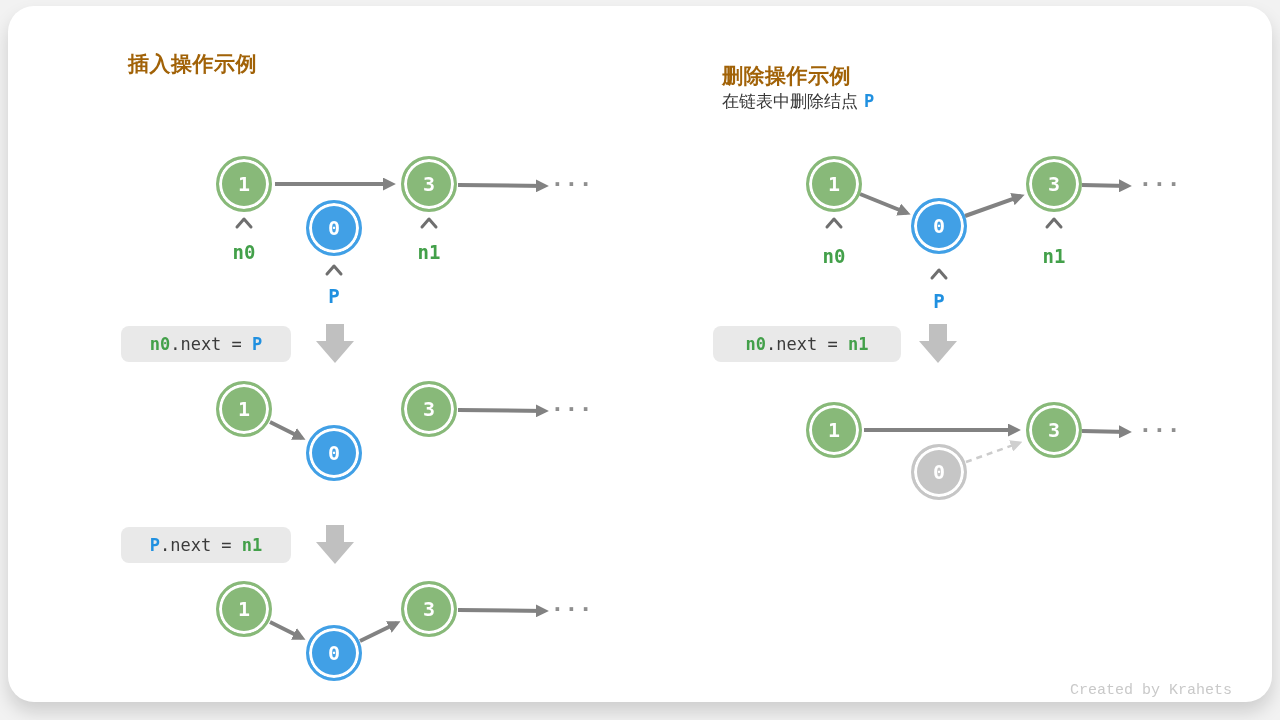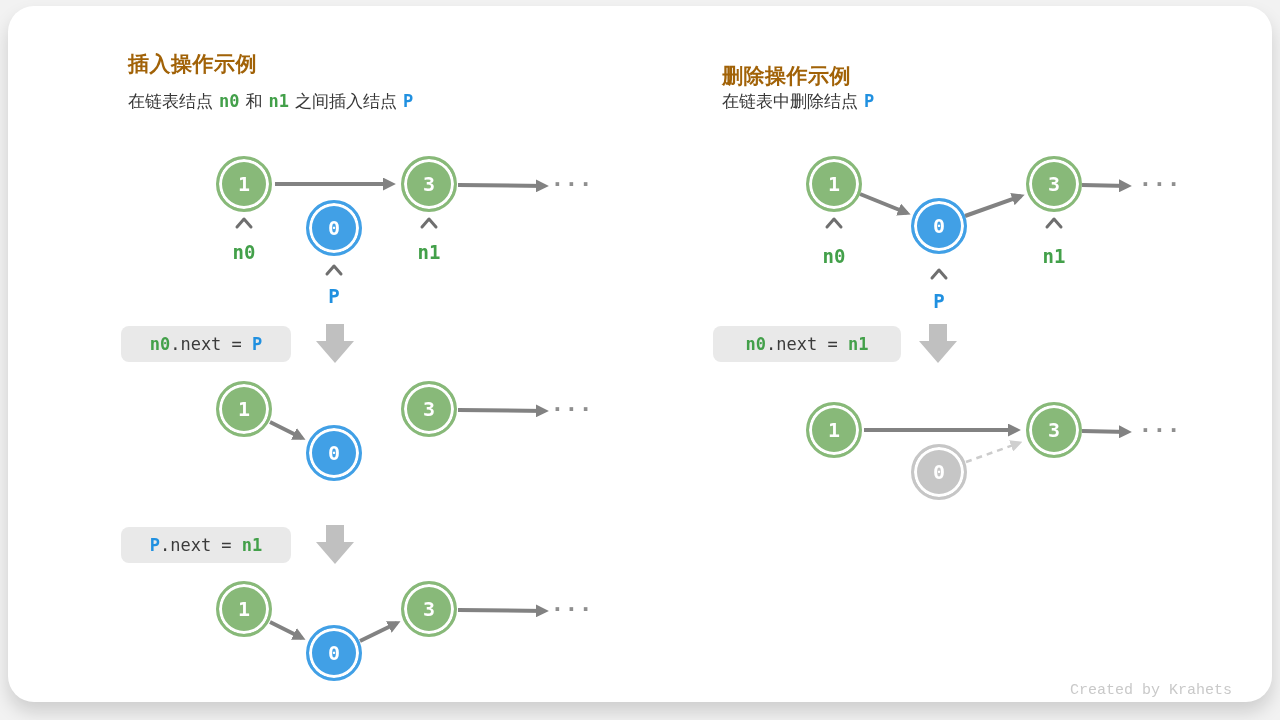--- a/index.html
+++ b/index.html
@@ -29,23 +29,20 @@
   .footer{position:absolute;right:40px;top:676px;font-family:Liberation Mono, monospace;
           font-size:15px;color:#c9c9c9;}
   svg.overlay{position:absolute;left:0;top:0;pointer-events:none;}
 </style>
 </head>
 <body>
 
 <div class="card">
 
   <div class="panel-title" style="left:120px;top:44px;">插入操作示例</div>
-  <div class="panel-sub" style="left:120px;top:84px;">
-    <span>在链表结点</span><span class="tok tok-green">n0</span><span>和</span><span class="tok tok-green">n1</span><span>之间插入结点</span><span class="tok tok-blue">P</span>
-  </div>
 
   <div class="panel-title" style="left:714px;top:56px;">删除操作示例</div>
   <div class="panel-sub" style="left:714px;top:84px;">
     <span>在链表中删除结点</span><span class="tok tok-blue">P</span>
   </div>
 
   <svg class="overlay" width="1280" height="720" viewBox="0 0 1280 720">
     <defs>
       <marker id="ah" viewBox="0 0 10 10" refX="7" refY="5" markerWidth="13" markerHeight="13" markerUnits="userSpaceOnUse" orient="auto">
           <path d="M0,0 L10,5 L0,10 Z" fill="#828282"></path>

